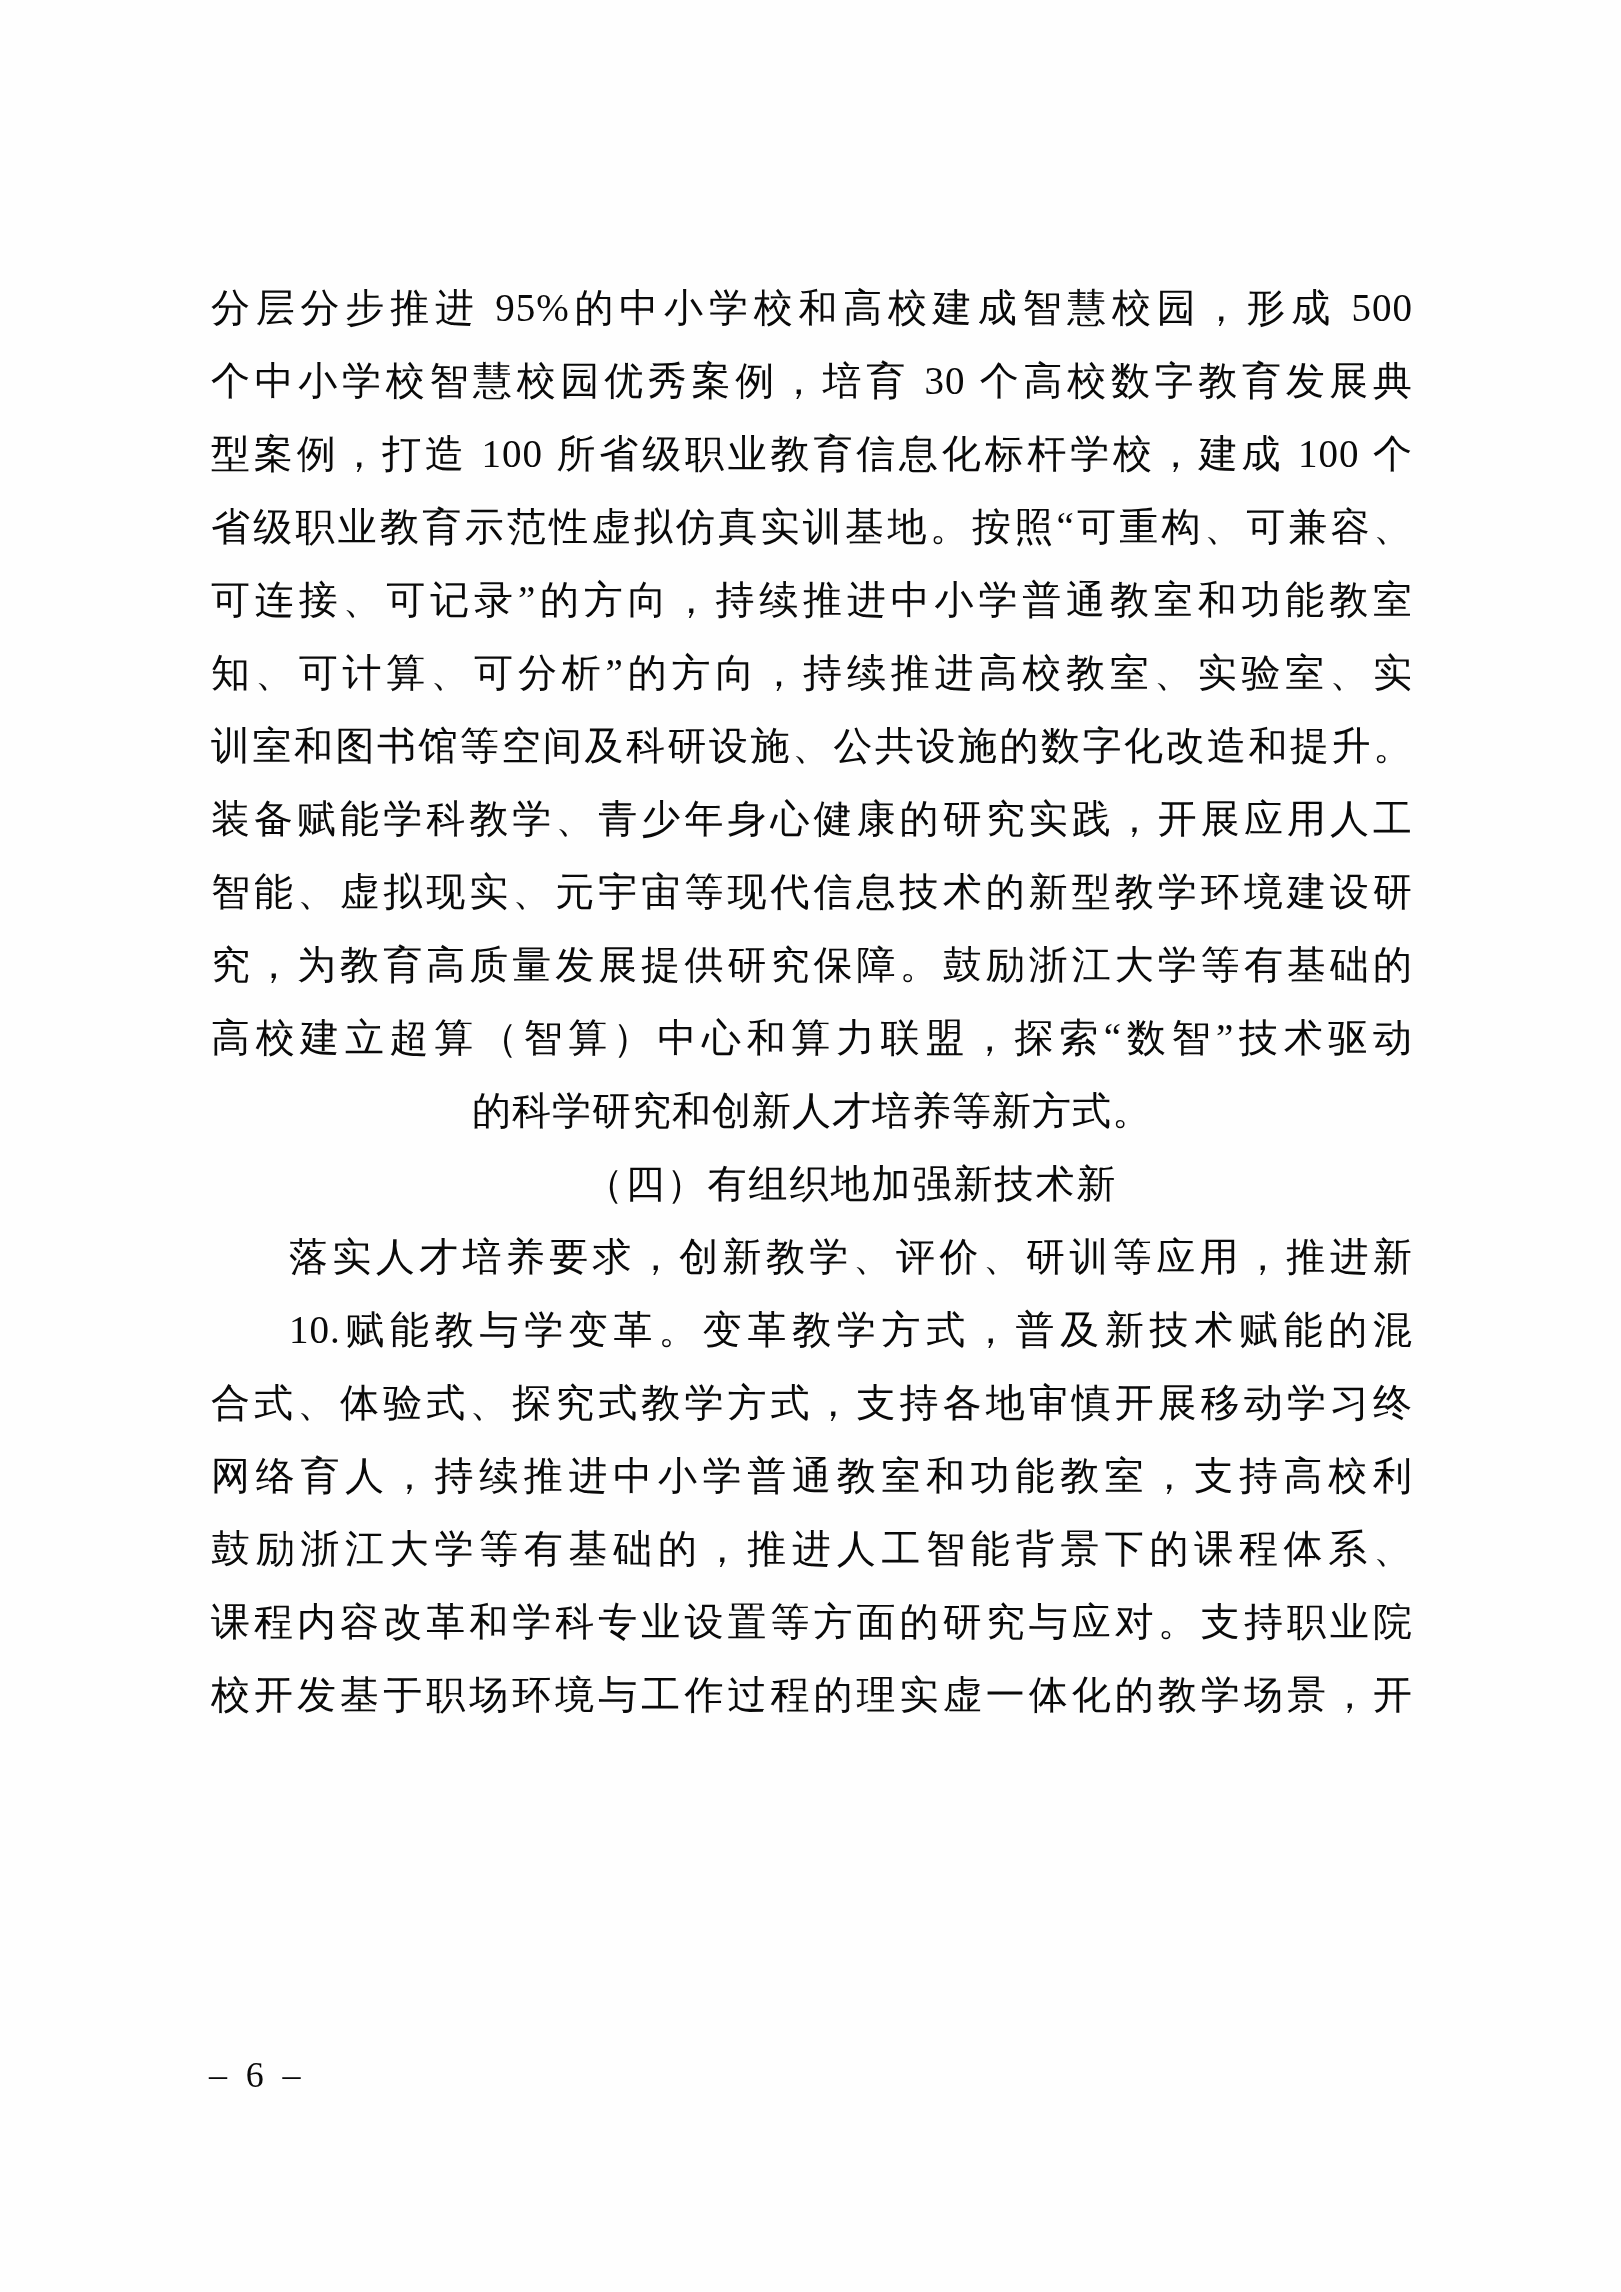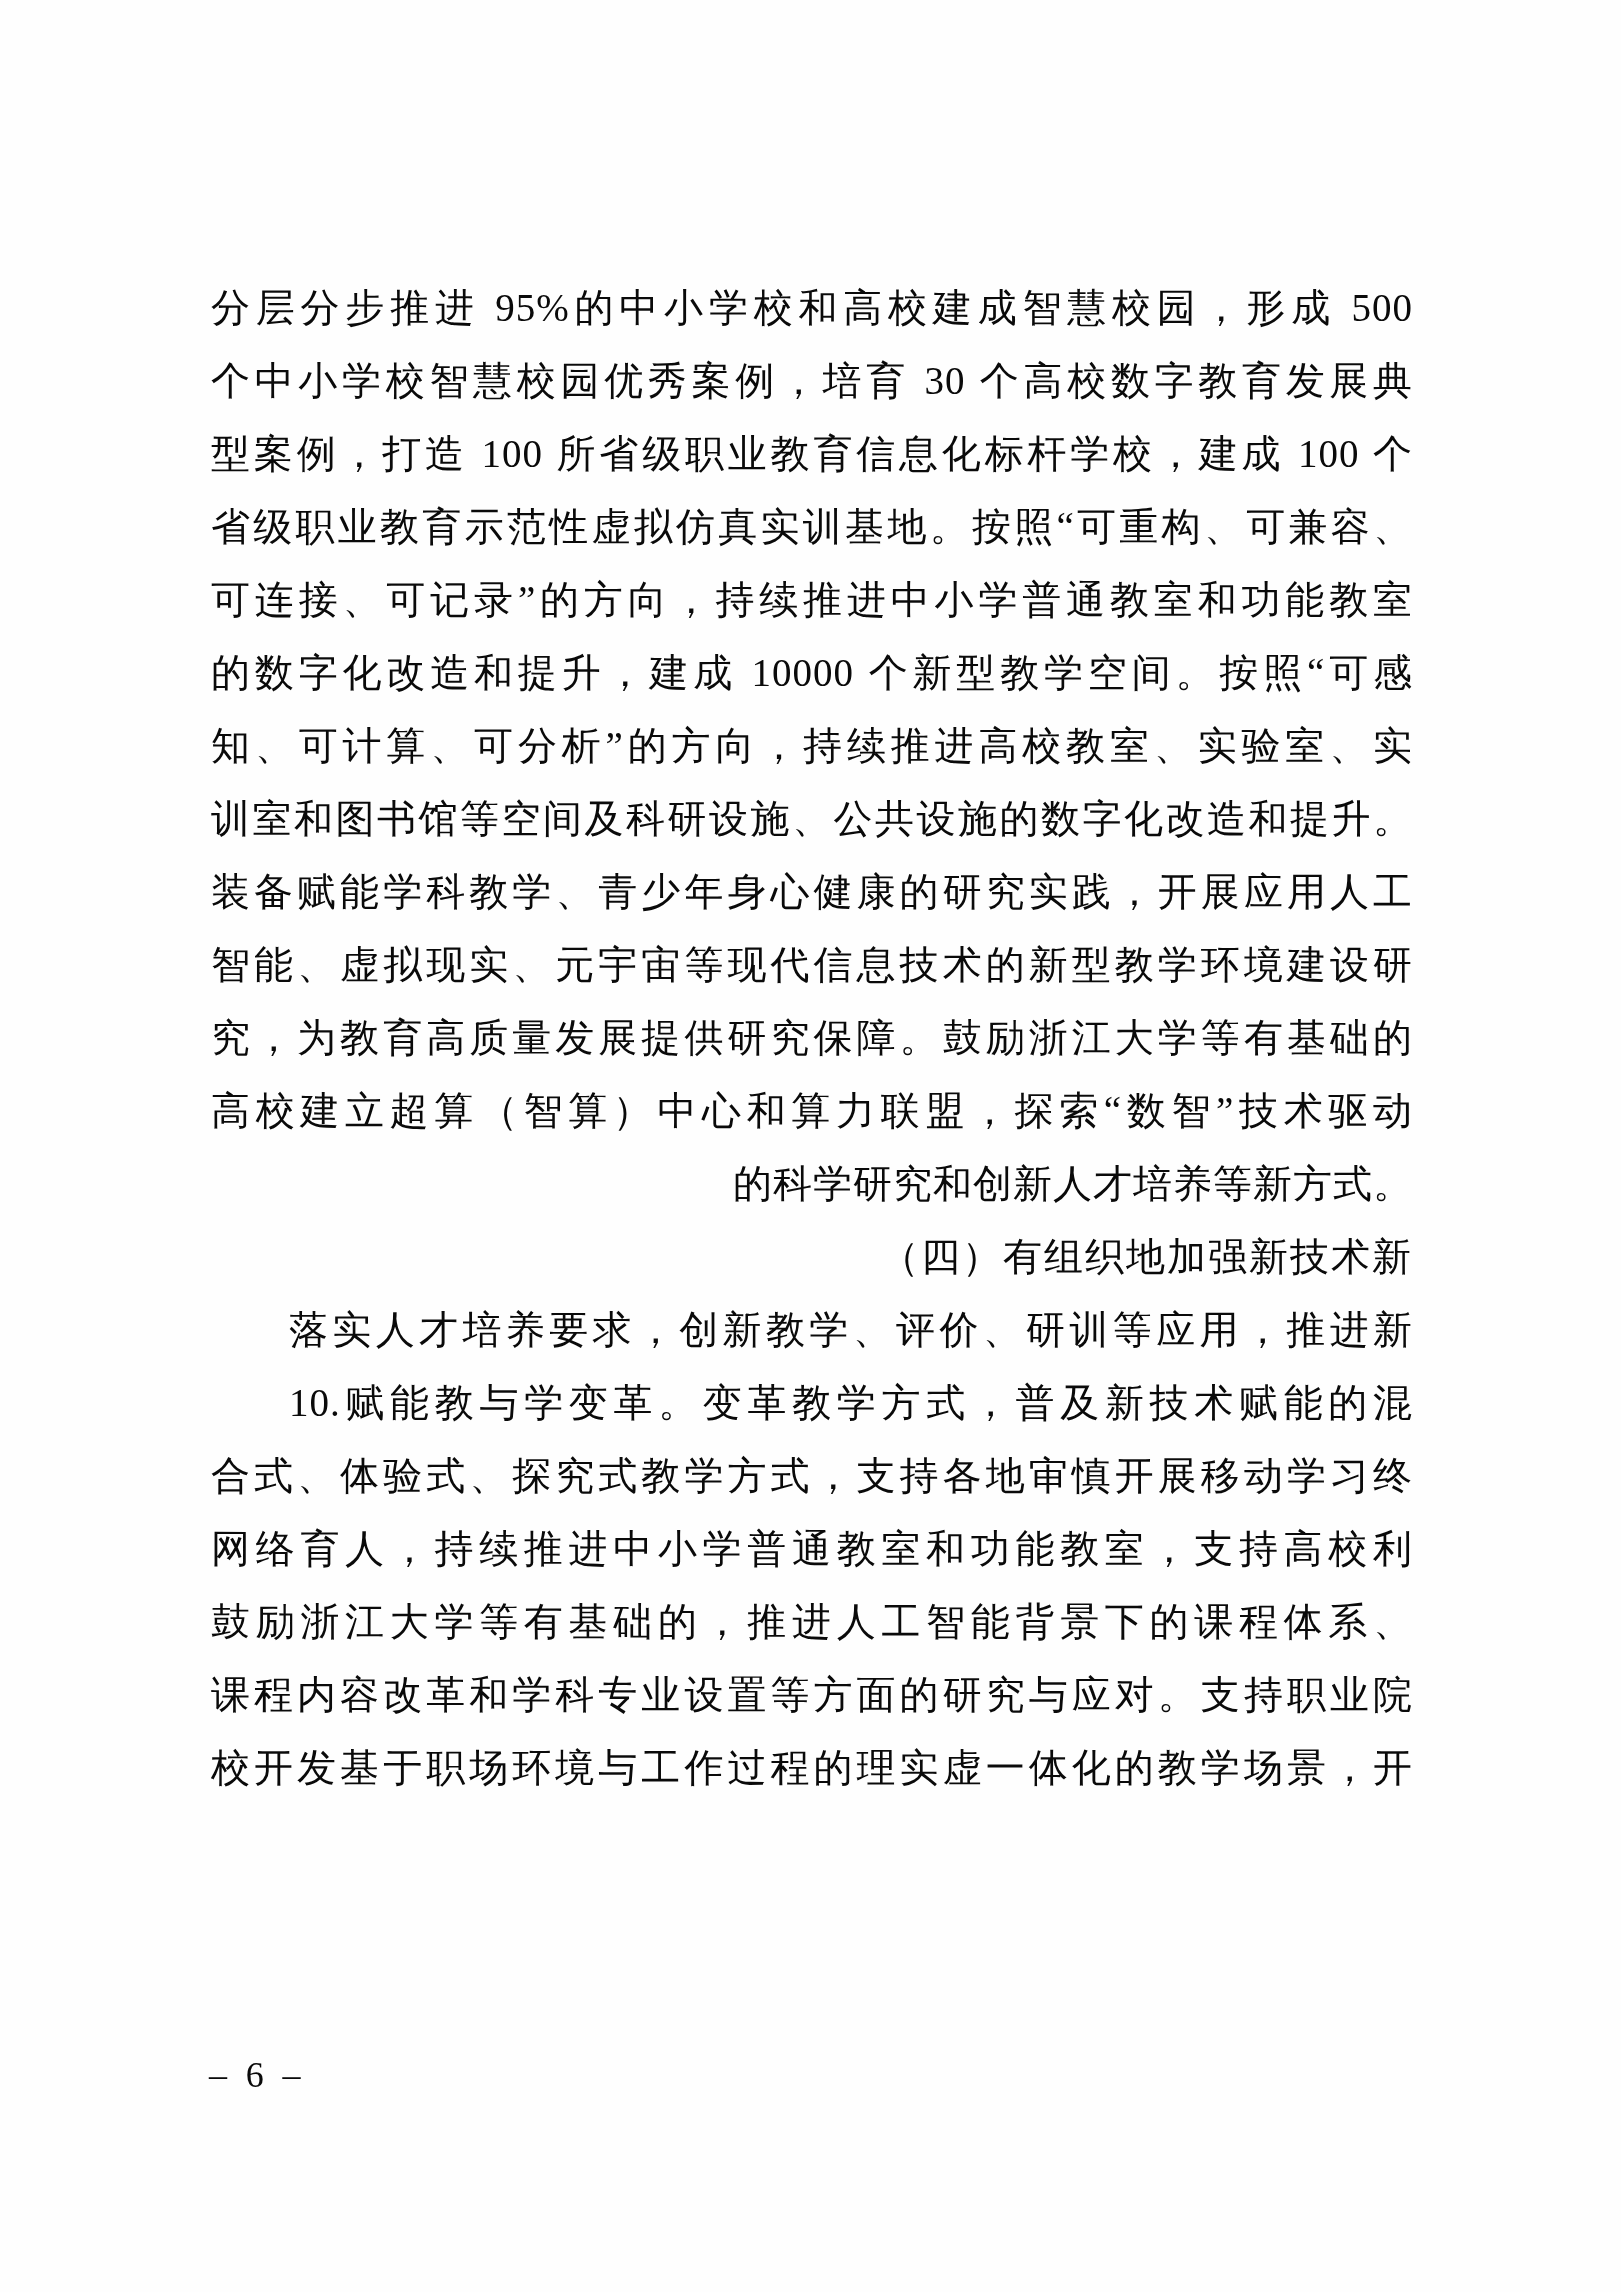--- a/index.html
+++ b/index.html
@@ -19,21 +19,21 @@
   .body-text {
     position: absolute;
     left: 211px;
     top: 271px;
     width: 1202px;
   }
   .line {
     font-size: 39px;
     line-height: 73px;
     height: 73px;
-    text-align: right;
+    text-align: center;
     letter-spacing: 1px;
     white-space: normal;
     overflow: visible;
   }
   .line.fill {
     text-align: justify;
     text-align-last: justify;
   }
   .line.indent {
     text-indent: 78px;
@@ -54,21 +54,20 @@
 </head>
 <body>
 
 <div class="page">
   <main class="body-text" id="doc-body">
       <div class="line fill">分层分步推进 95%的中小学校和高校建成智慧校园，形成 500</div>
       <div class="line fill">个中小学校智慧校园优秀案例，培育 30 个高校数字教育发展典</div>
       <div class="line fill">型案例，打造 100 所省级职业教育信息化标杆学校，建成 100 个</div>
       <div class="line fill">省级职业教育示范性虚拟仿真实训基地。按照“可重构、可兼容、</div>
       <div class="line fill">可连接、可记录”的方向，持续推进中小学普通教室和功能教室</div>
-      <div class="line fill">的数字化改造和提升，建成 10000 个新型教学空间。按照“可感</div>
       <div class="line fill">知、可计算、可分析”的方向，持续推进高校教室、实验室、实</div>
       <div class="line fill">训室和图书馆等空间及科研设施、公共设施的数字化改造和提升。</div>
       <div class="line fill">装备赋能学科教学、青少年身心健康的研究实践，开展应用人工</div>
       <div class="line fill">智能、虚拟现实、元宇宙等现代信息技术的新型教学环境建设研</div>
       <div class="line fill">究，为教育高质量发展提供研究保障。鼓励浙江大学等有基础的</div>
       <div class="line fill">高校建立超算（智算）中心和算力联盟，探索“数智”技术驱动</div>
       <div class="line">的科学研究和创新人才培养等新方式。</div>
       <div class="line indent heading">（四）有组织地加强新技术新</div>
       <div class="line fill indent">落实人才培养要求，创新教学、评价、研训等应用，推进新</div>
       <div class="line fill indent">10.赋能教与学变革。变革教学方式，普及新技术赋能的混</div>

